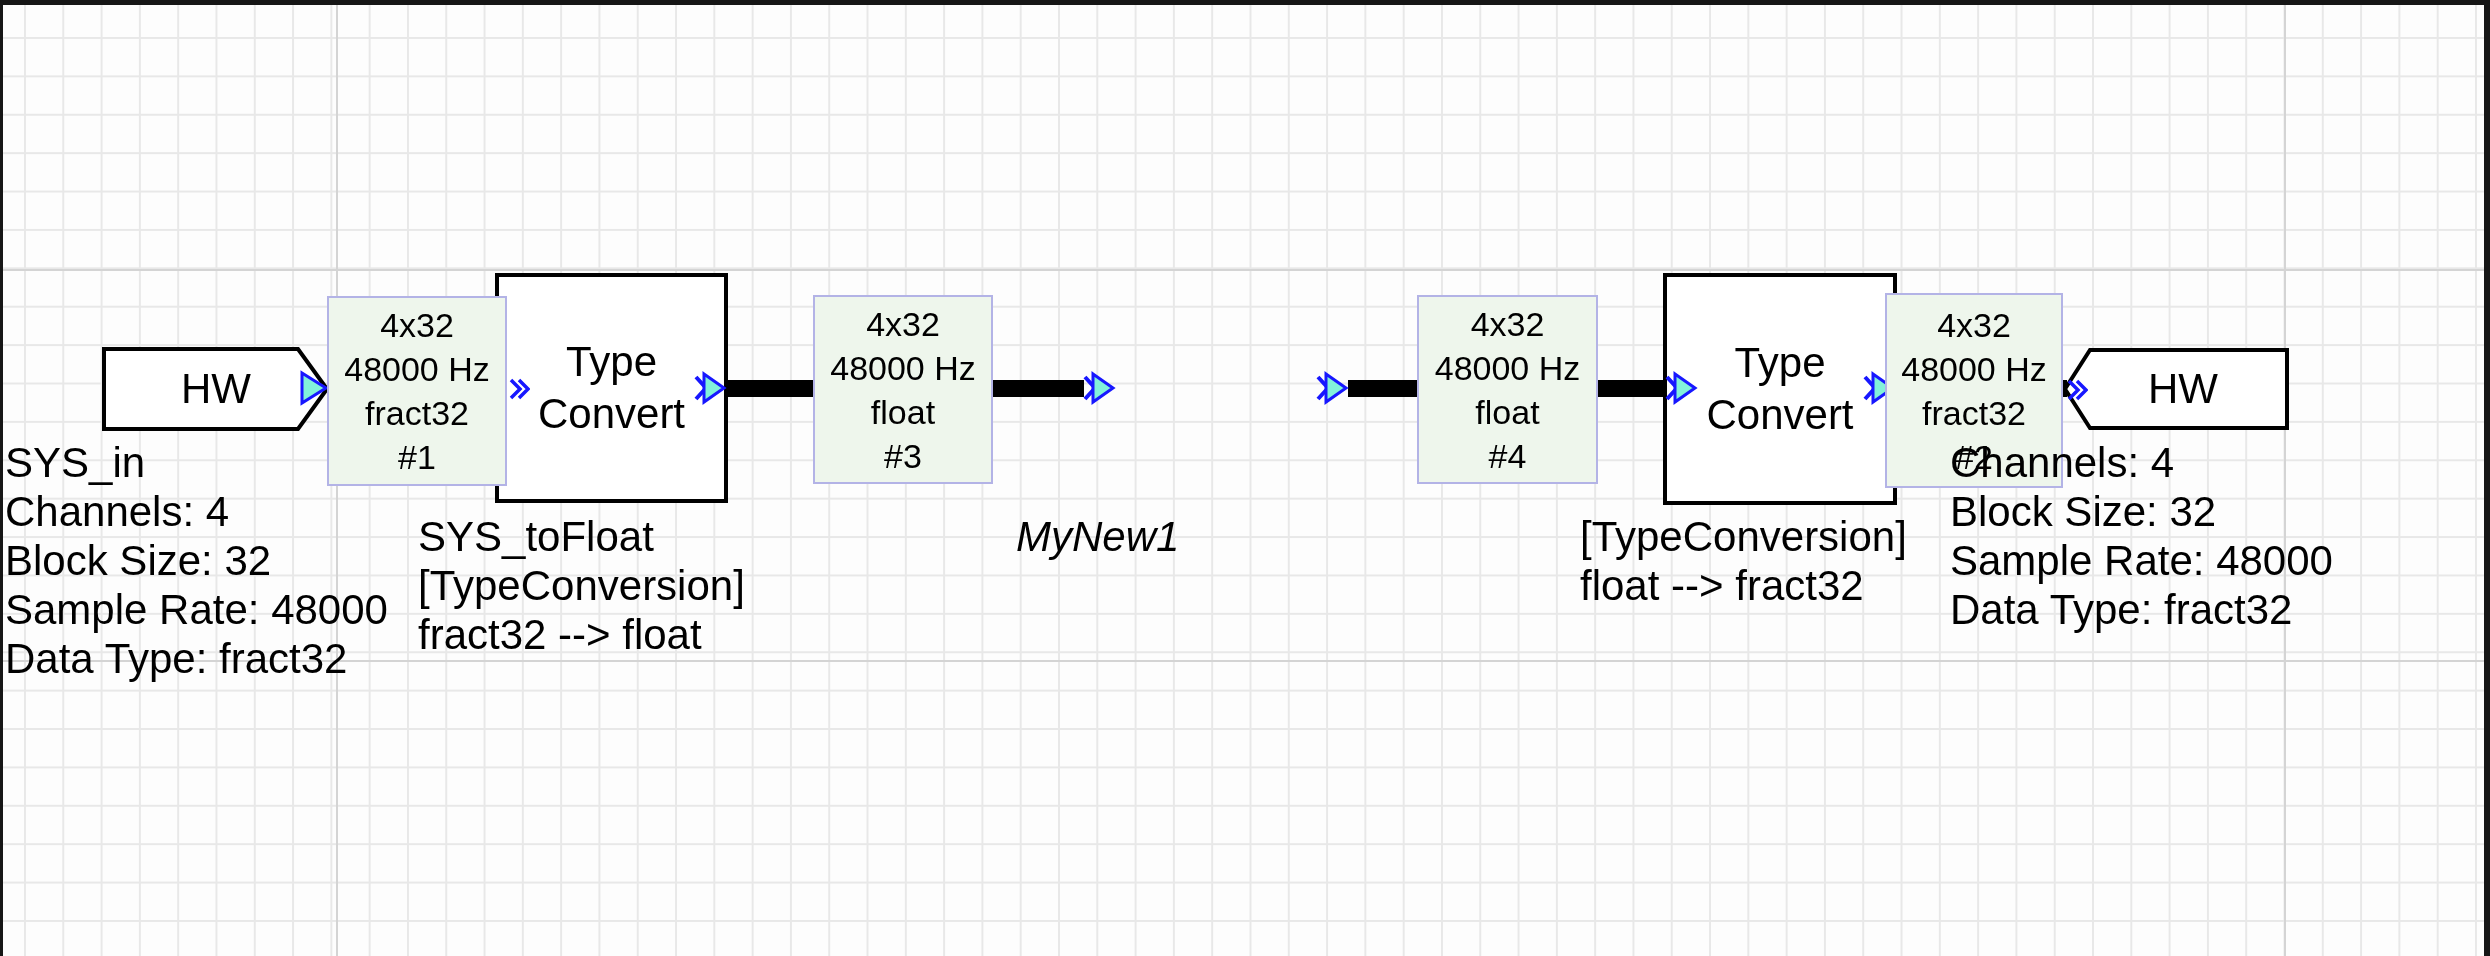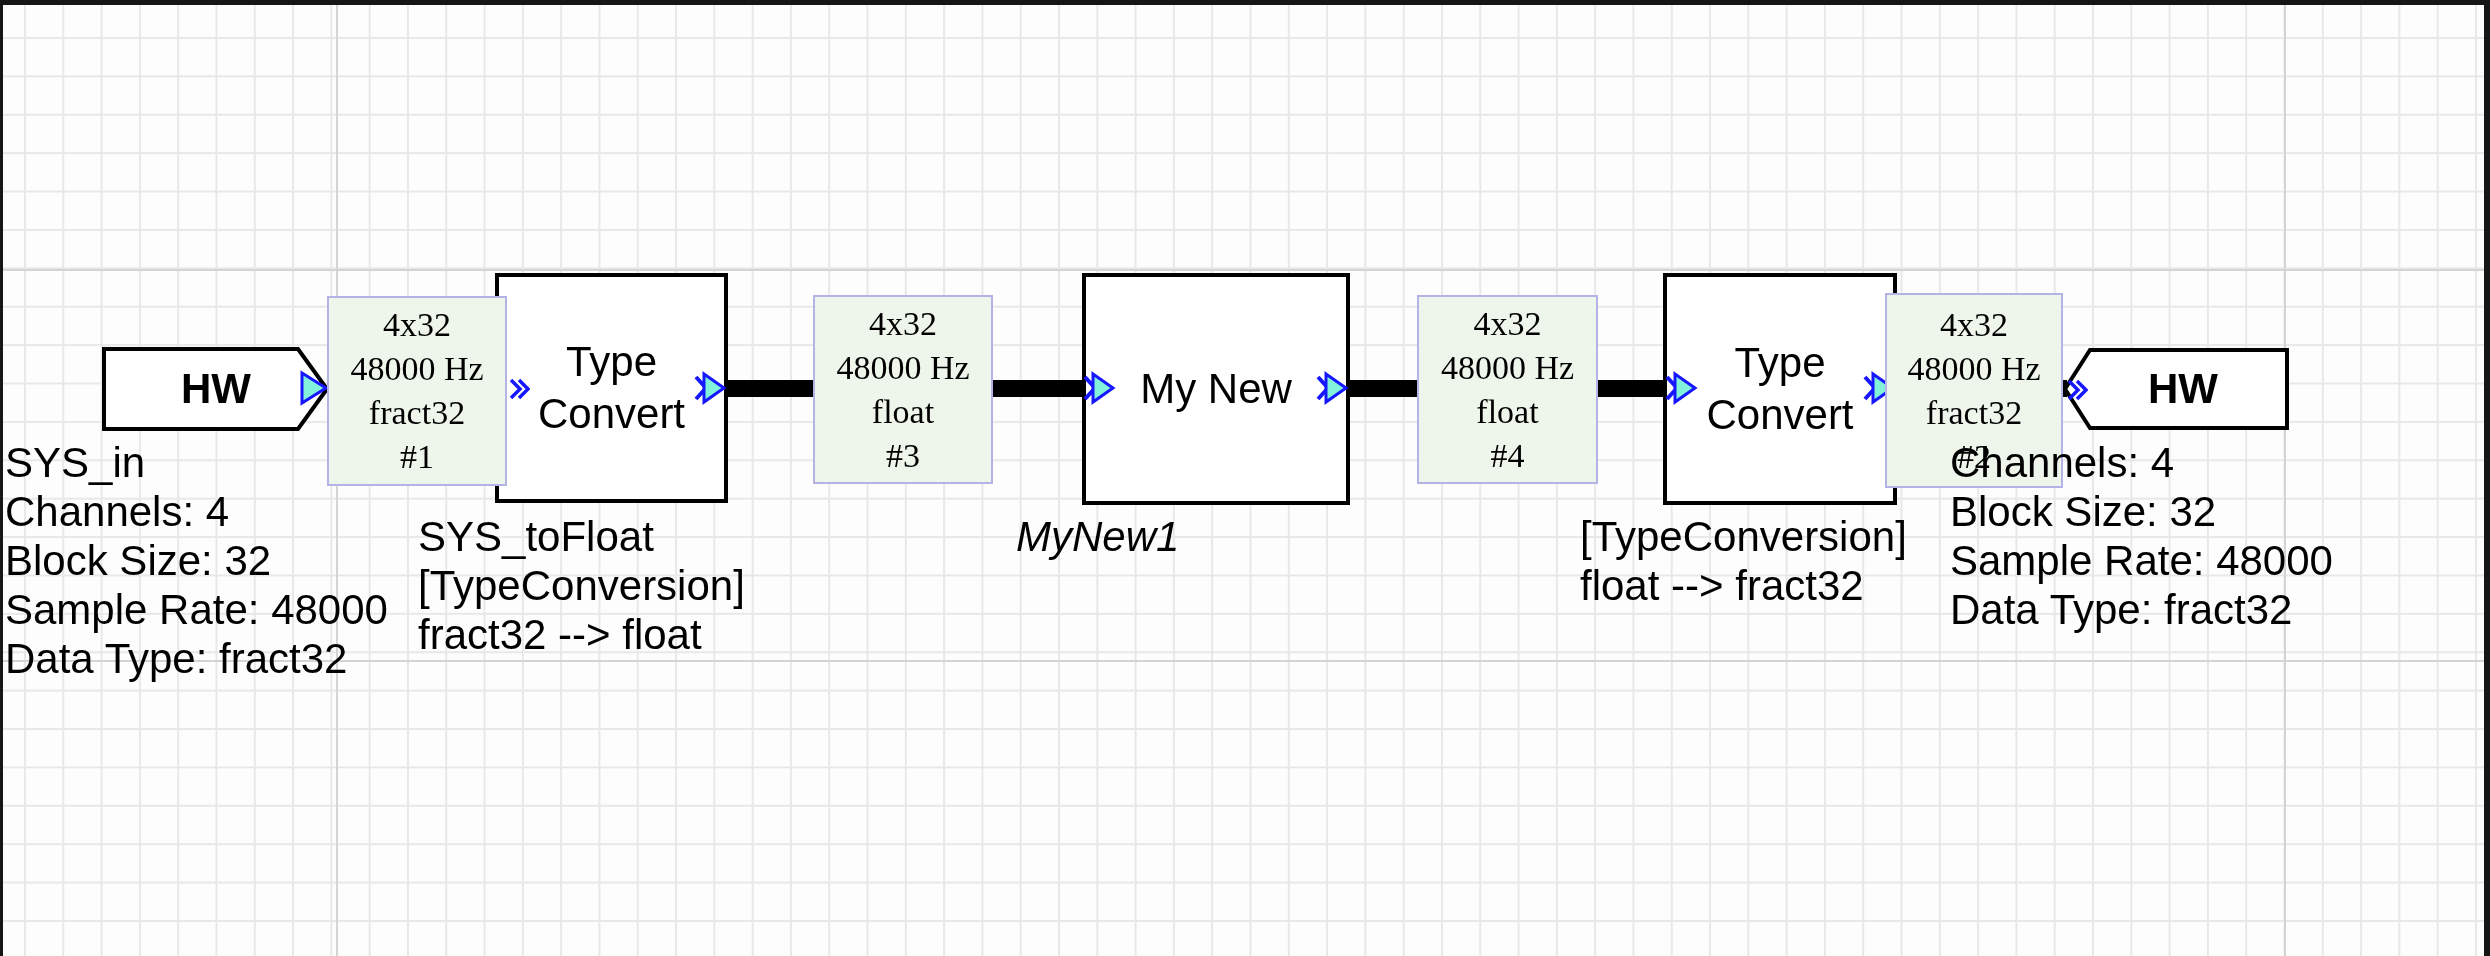--- a/index.html
+++ b/index.html
@@ -27,36 +27,36 @@
   .wire{position:absolute;top:380px;height:17px;background:#000;}
 
   .module{
     position:absolute;
     background:#fff;border:4px solid #000;
     display:flex;align-items:center;justify-content:center;
     text-align:center;
   }
   .module-label{font-size:42px;line-height:52px;}
 
-  .hwshape{position:absolute;font-weight:bold;}
+  .hwshape{position:absolute;}
   .hwshape svg{display:block;}
   .hw-label{
     position:absolute;left:0;top:0;width:100%;height:100%;
     display:flex;align-items:center;justify-content:center;
     font-size:42px;
   }
 
   .pin{position:absolute;}
   .pin svg{display:block;}
 
   .wire-label{
     position:absolute;
     background:#eef6ec;border:2px solid #b3b3e6;
     display:flex;flex-direction:column;align-items:center;justify-content:center;
-    text-align:center;font-size:34px;line-height:44px;font-family:Liberation Serif, serif;
+    text-align:center;font-size:34px;line-height:44px;
   }
 
   .caption{
     position:absolute;
     text-align:left;font-size:42px;line-height:49px;
     white-space:nowrap;
   }
 </style>
 </head>
 <body>
@@ -77,23 +77,20 @@
     <svg width="228" height="84" viewBox="0 0 228 84">
       <polygon points="2,2 196,2 225,42 196,82 2,82" fill="#ffffff" stroke="#000000" stroke-width="4"></polygon>
     </svg>
     <div class="hw-label">HW</div>
   </div>
 
   <div class="module" style="left:495px;top:273px;width:233px;height:230px;">
     <div class="module-label" style="width:200px;">Type Convert</div>
   </div>
 
-  <div class="module" style="left:1082px;top:273px;width:268px;height:232px;">
-    <div class="module-label">My New</div>
-  </div>
 
   <div class="module" style="left:1663px;top:273px;width:234px;height:232px;">
     <div class="module-label" style="width:200px;">Type Convert</div>
   </div>
 
   <div class="hwshape" style="left:2063px;top:348px;width:226px;height:82px;">
     <svg width="226" height="82" viewBox="0 0 226 82">
       <polygon points="27,2 224,2 224,80 27,80 2,41" fill="#ffffff" stroke="#000000" stroke-width="4"></polygon>
     </svg>
     <div class="hw-label" style="padding-left:14px;">HW</div>

